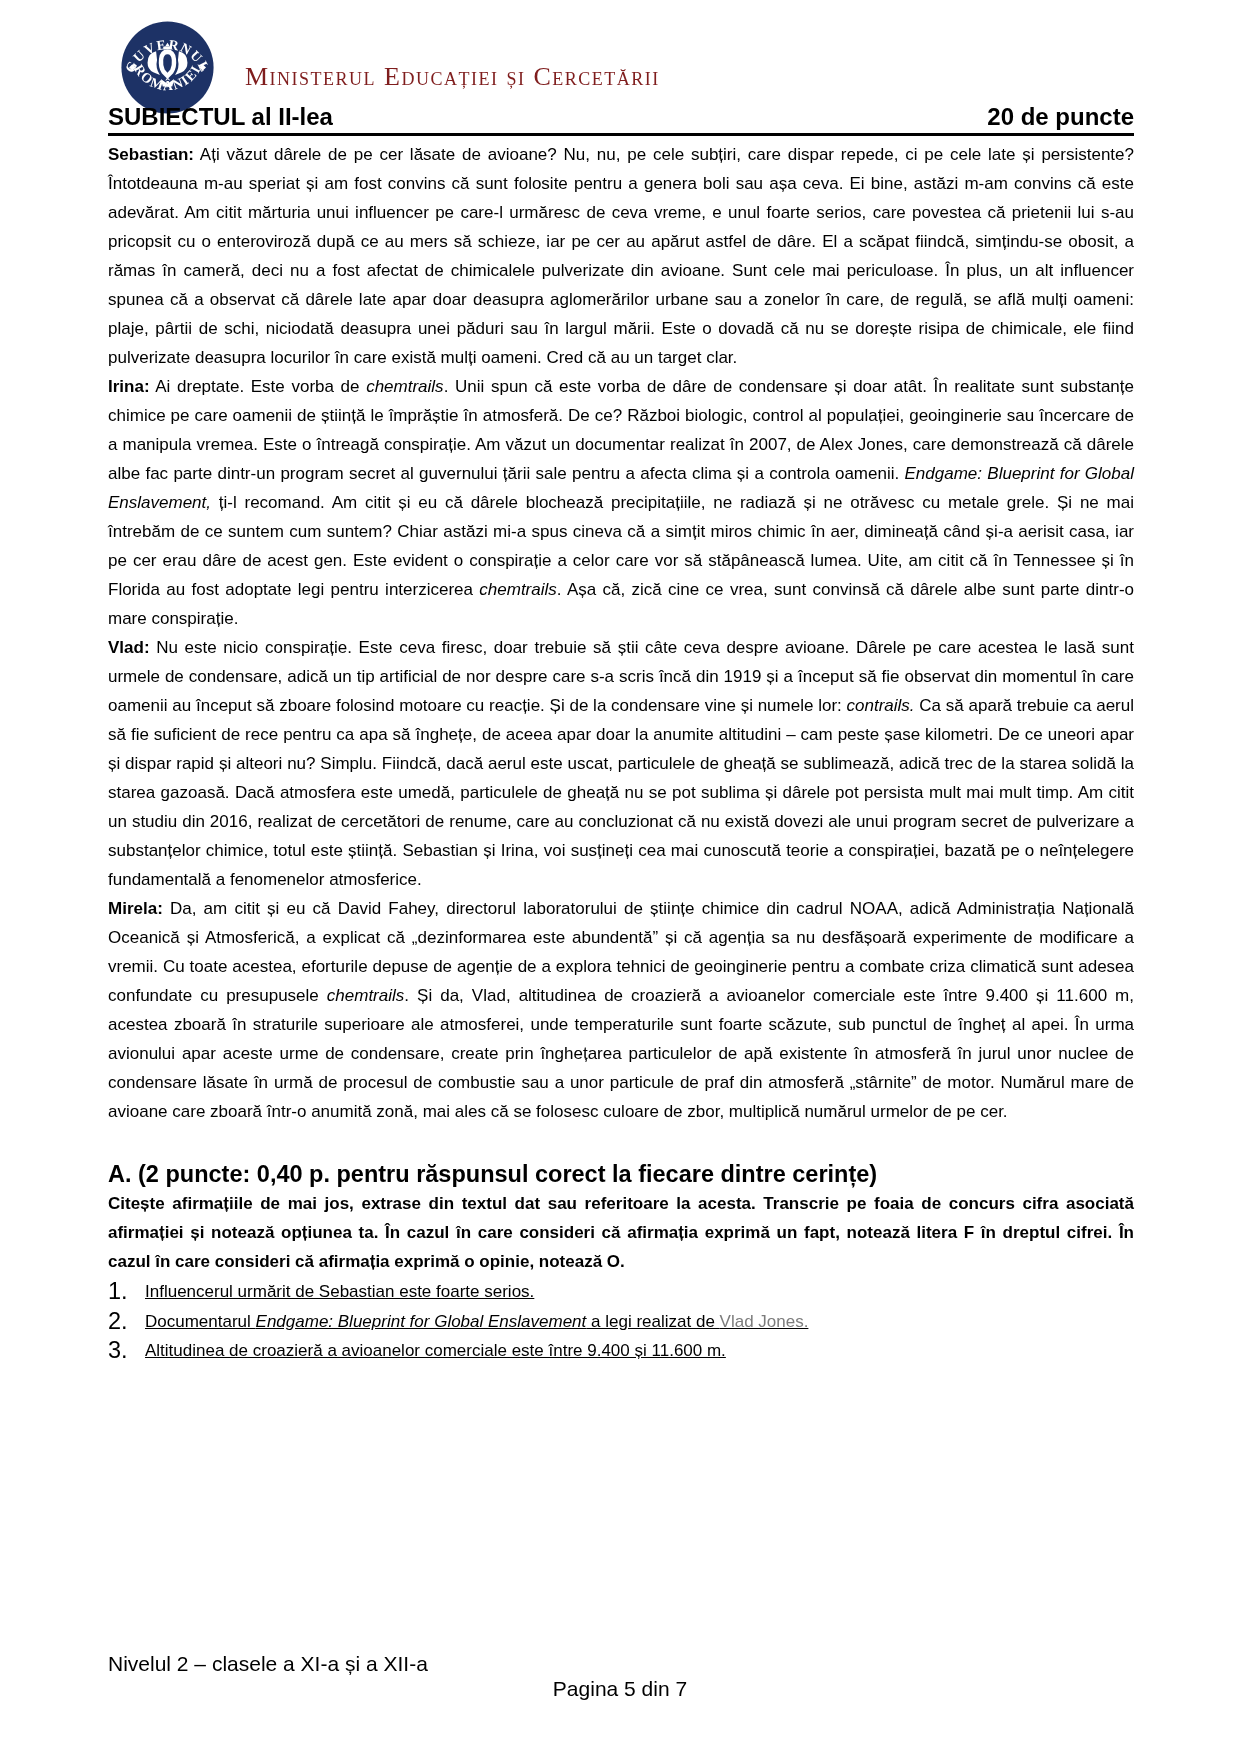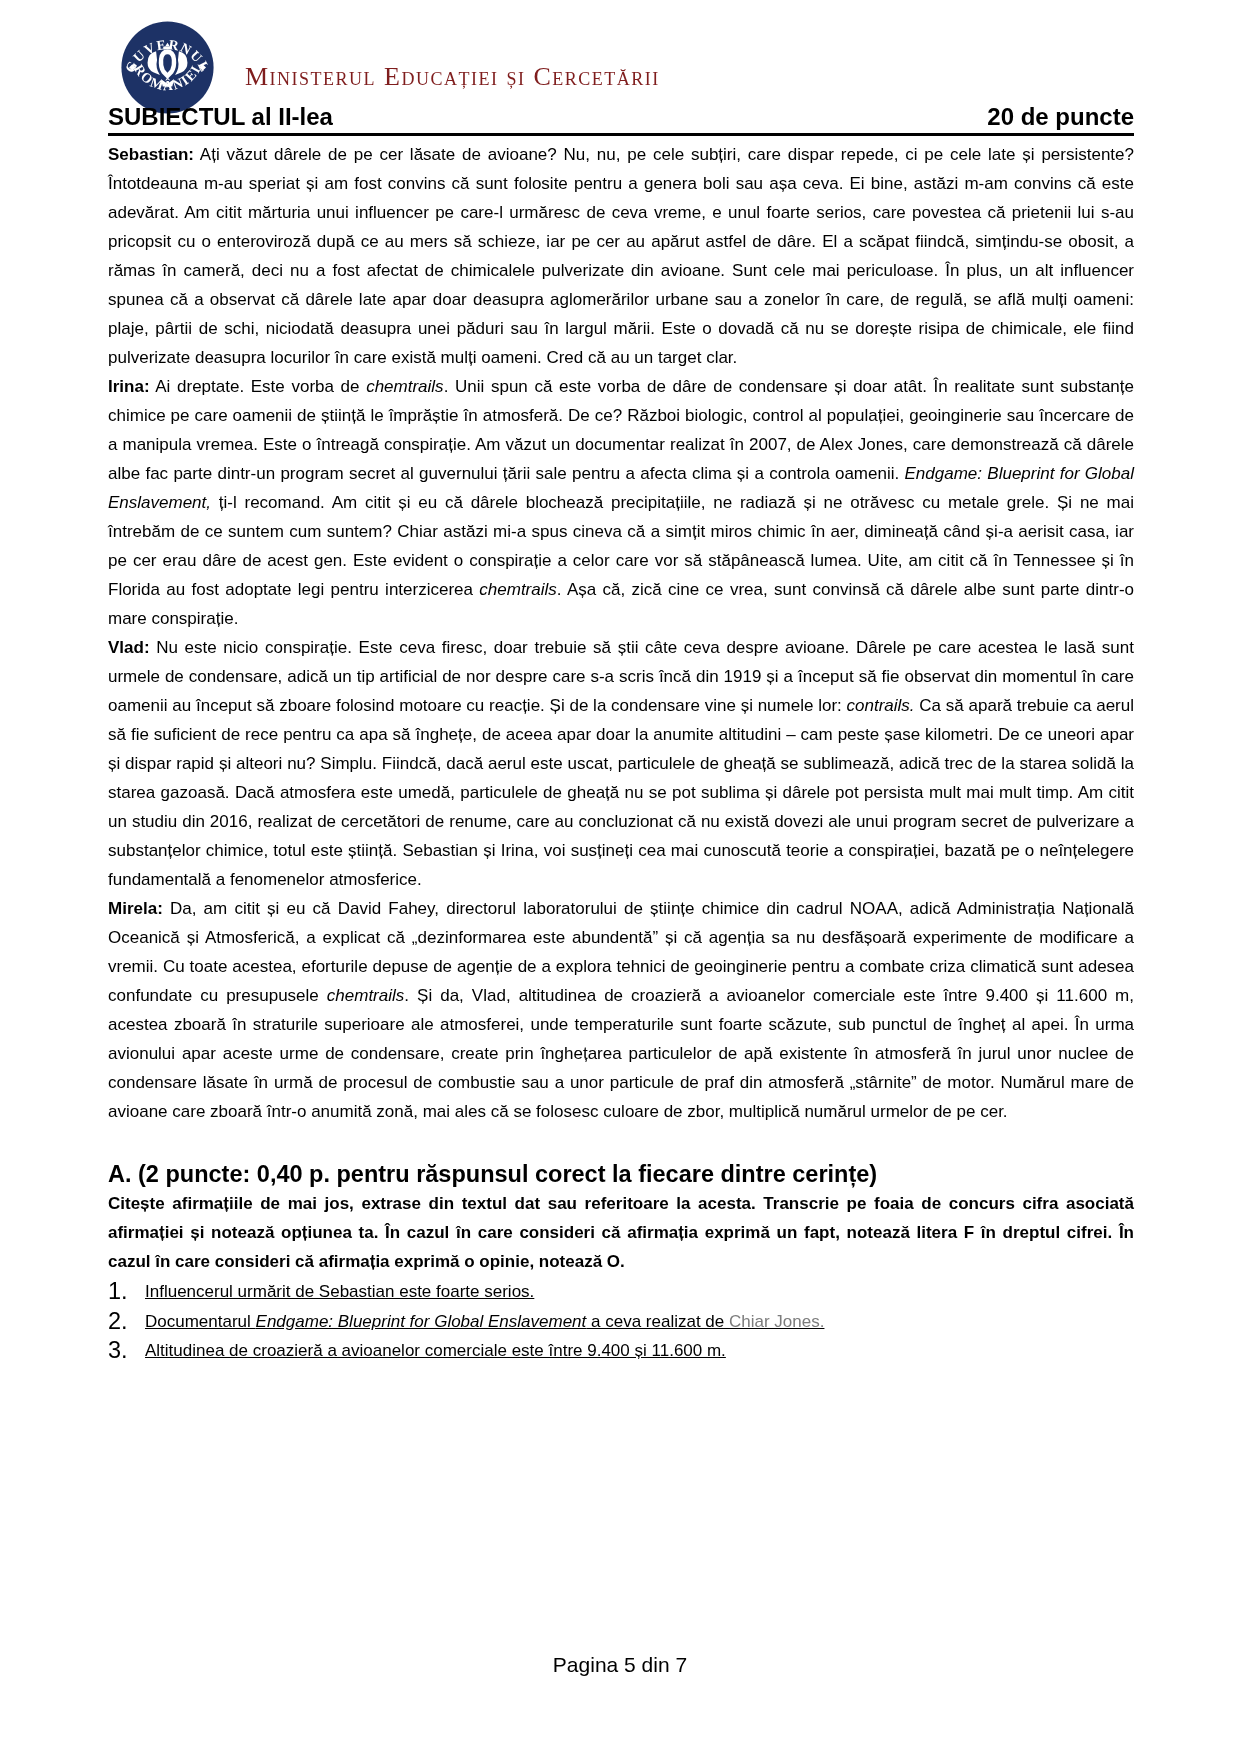--- a/index.html
+++ b/index.html
@@ -99,28 +99,29 @@
     <div class="section-a">
       <div class="section-a-heading">A. (2 puncte: 0,40 p. pentru răspunsul corect la fiecare dintre cerințe)</div>
       <p class="instructions">Citește afirmațiile de mai jos, extrase din textul dat sau referitoare la acesta. Transcrie pe foaia de concurs cifra asociată afirmației și notează opțiunea ta. În cazul în care consideri că afirmația exprimă un fapt, notează litera F în dreptul cifrei. În cazul în care consideri că afirmația exprimă o opinie, notează O.</p>
       <div class="items" id="items">
           <div class="item">
             <span class="num">1.</span>
             <span class="item-text"><span>Influencerul urmărit de Sebastian este foarte serios.</span></span>
           </div>
           <div class="item">
             <span class="num">2.</span>
-            <span class="item-text"><span>Documentarul </span><span class="i">Endgame: Blueprint for Global Enslavement</span><span> a ceva realizat de </span><span style="color: rgb(124, 124, 124);">Chiar Jones.</span></span>
+            <span class="item-text"><span>Documentarul </span><span class="i">Endgame: Blueprint for Global Enslavement</span><span> a legi realizat de </span><span style="color: rgb(124, 124, 124);">Vlad Jones.</span></span>
           </div>
           <div class="item">
             <span class="num">3.</span>
             <span class="item-text"><span>Altitudinea de croazieră a avioanelor comerciale este între 9.400 și 11.600 m.</span></span>
           </div>
         </div>
     </div>
 
   </div>
 
   <div class="footer">
+    <div>Nivelul 2 – clasele a XI-a și a XII-a</div>
     <div class="pagenum">Pagina 5 din 7</div>
   </div>
 
 </div>
 
 </body></html>

